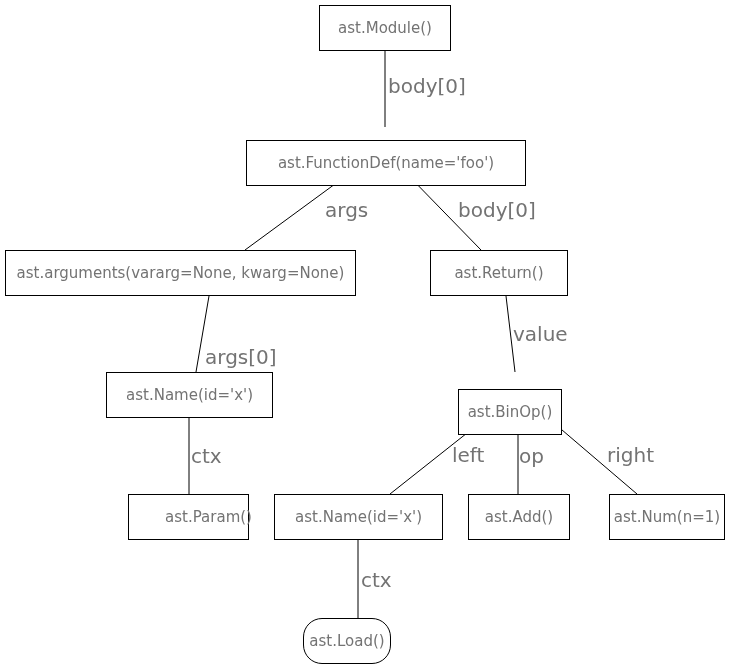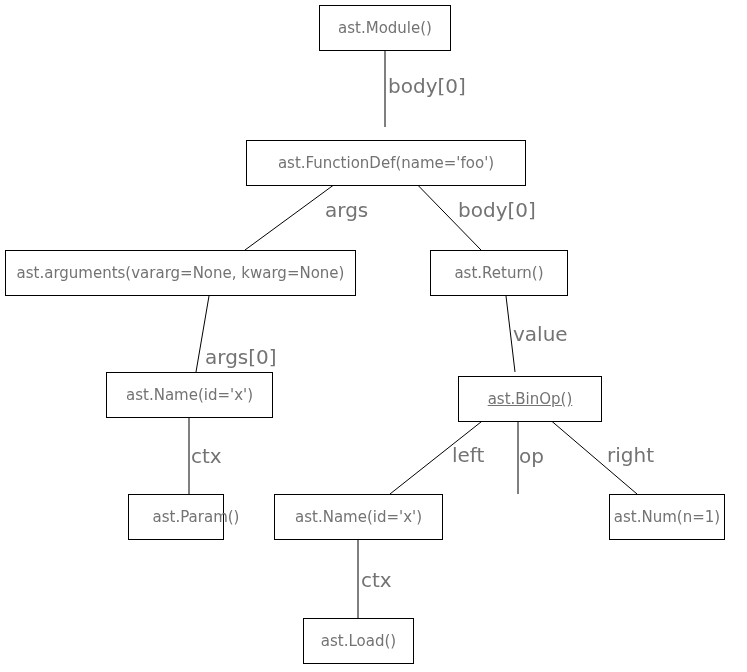--- a/index.html
+++ b/index.html
@@ -63,25 +63,26 @@
     <line x1="518" y1="418" x2="518" y2="494"></line>
     <line x1="548" y1="418" x2="637" y2="494"></line>
     <line x1="358" y1="540" x2="358" y2="618"></line>
   </svg>
 
   <div class="node" style="left:319px; top:5px;   width:132px;">ast.Module()</div>
   <div class="node" style="left:246px; top:140px; width:280px;">ast.FunctionDef(name='foo')</div>
   <div class="node" style="left:5px;   top:250px; width:351px;">ast.arguments(vararg=None, kwarg=None)</div>
   <div class="node" style="left:430px; top:250px; width:138px;">ast.Return()</div>
   <div class="node" style="left:106px; top:372px; width:167px;">ast.Name(id='x')</div>
-  <div class="node" style="left:458px; top:376px; width:144px;text-decoration:underline;">ast.BinOp()</div>
-  <div class="node" style="left:128px; top:494px; width:96px;padding-left:40px;">ast.Param()</div>
+  <div class="node" style="left:458px; top:389px; width:104px;">ast.BinOp()</div>
+  <div class="node" style="left:128px; top:494px; width:121px;padding-left:40px;">ast.Param()</div>
   <div class="node" style="left:274px; top:494px; width:169px;">ast.Name(id='x')</div>
+  <div class="node" style="left:468px; top:494px; width:102px;">ast.Add()</div>
   <div class="node" style="left:593px; top:494px; width:116px;margin-left:16px;">ast.Num(n=1)</div>
-  <div class="node" style="left:303px; top:618px; width:111px;">ast.Load()</div>
+  <div class="node" style="left:303px; top:618px; width:88px;border-radius:19px;">ast.Load()</div>
 
   <div class="edge-label" style="left:388px; top:76px;">body[0]</div>
   <div class="edge-label" style="left:315px; top:200px;margin-left:10px;">args</div>
   <div class="edge-label" style="left:458px; top:200px;">body[0]</div>
   <div class="edge-label" style="left:205px; top:323px;margin-top:24px;">args[0]</div>
   <div class="edge-label" style="left:513px; top:324px;">value</div>
   <div class="edge-label" style="left:191px; top:446px;">ctx</div>
   <div class="edge-label" style="left:452px; top:445px;">left</div>
   <div class="edge-label" style="left:519px; top:446px;">op</div>
   <div class="edge-label" style="left:607px; top:445px;">right</div>

